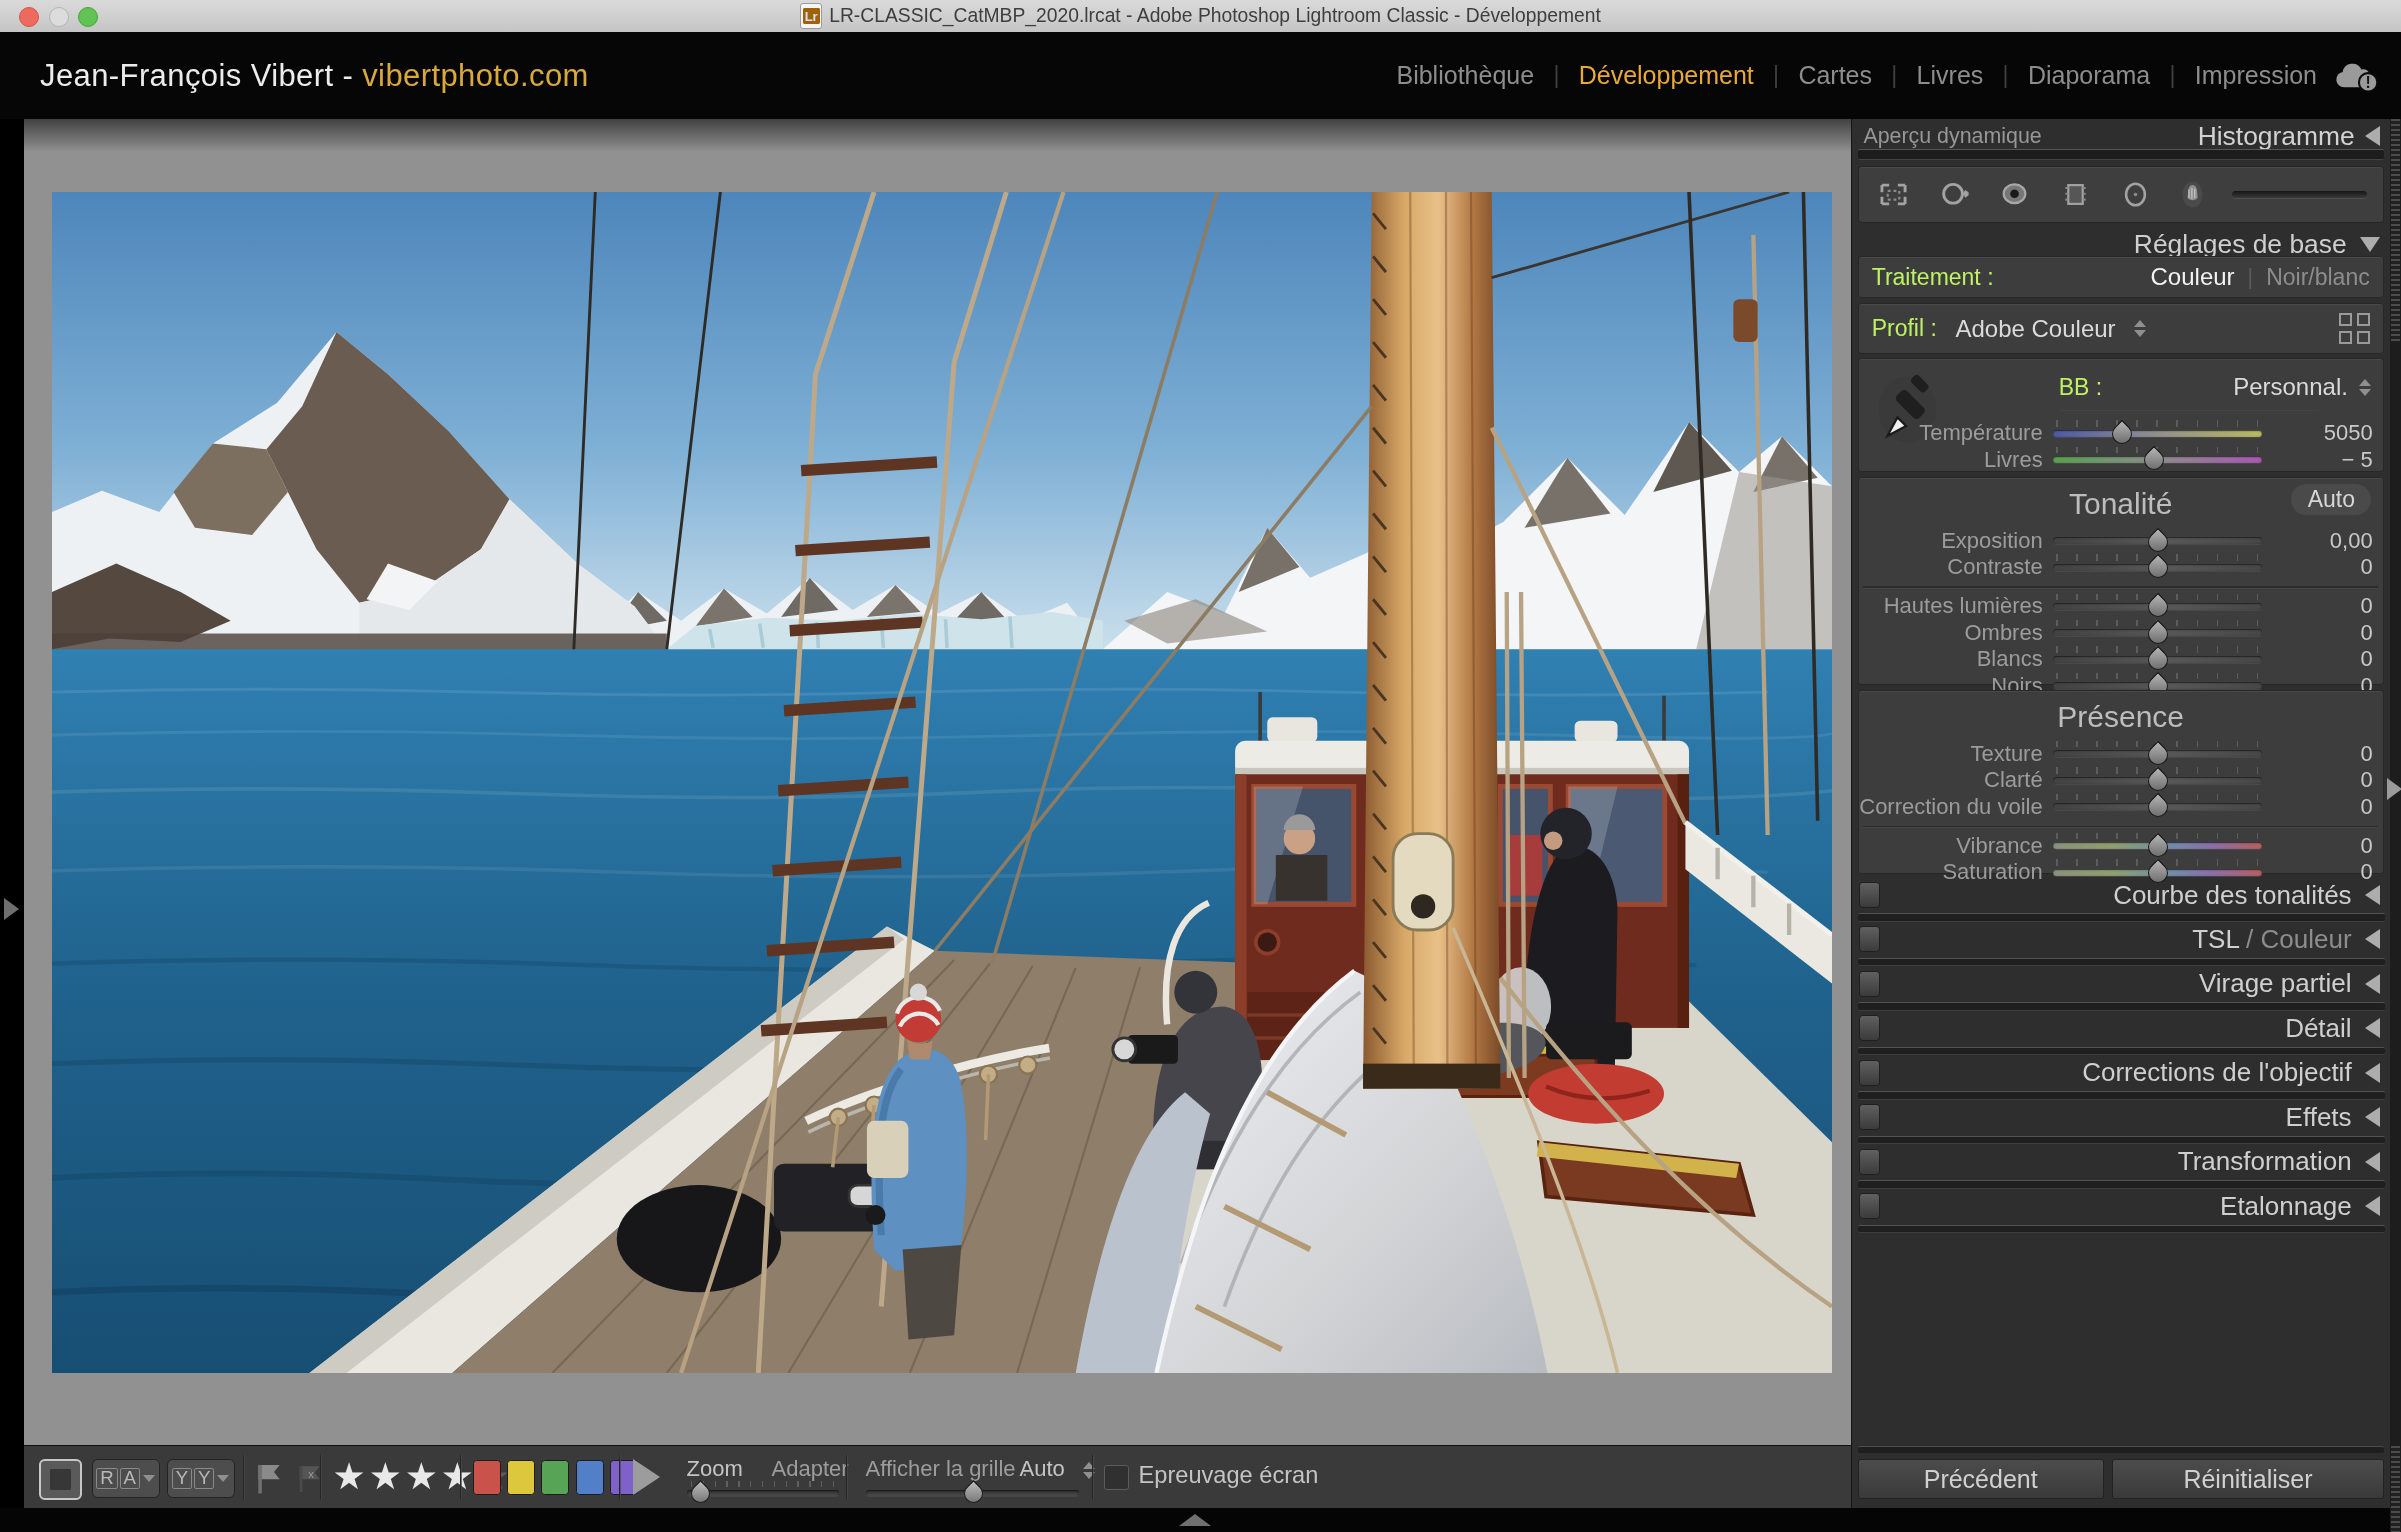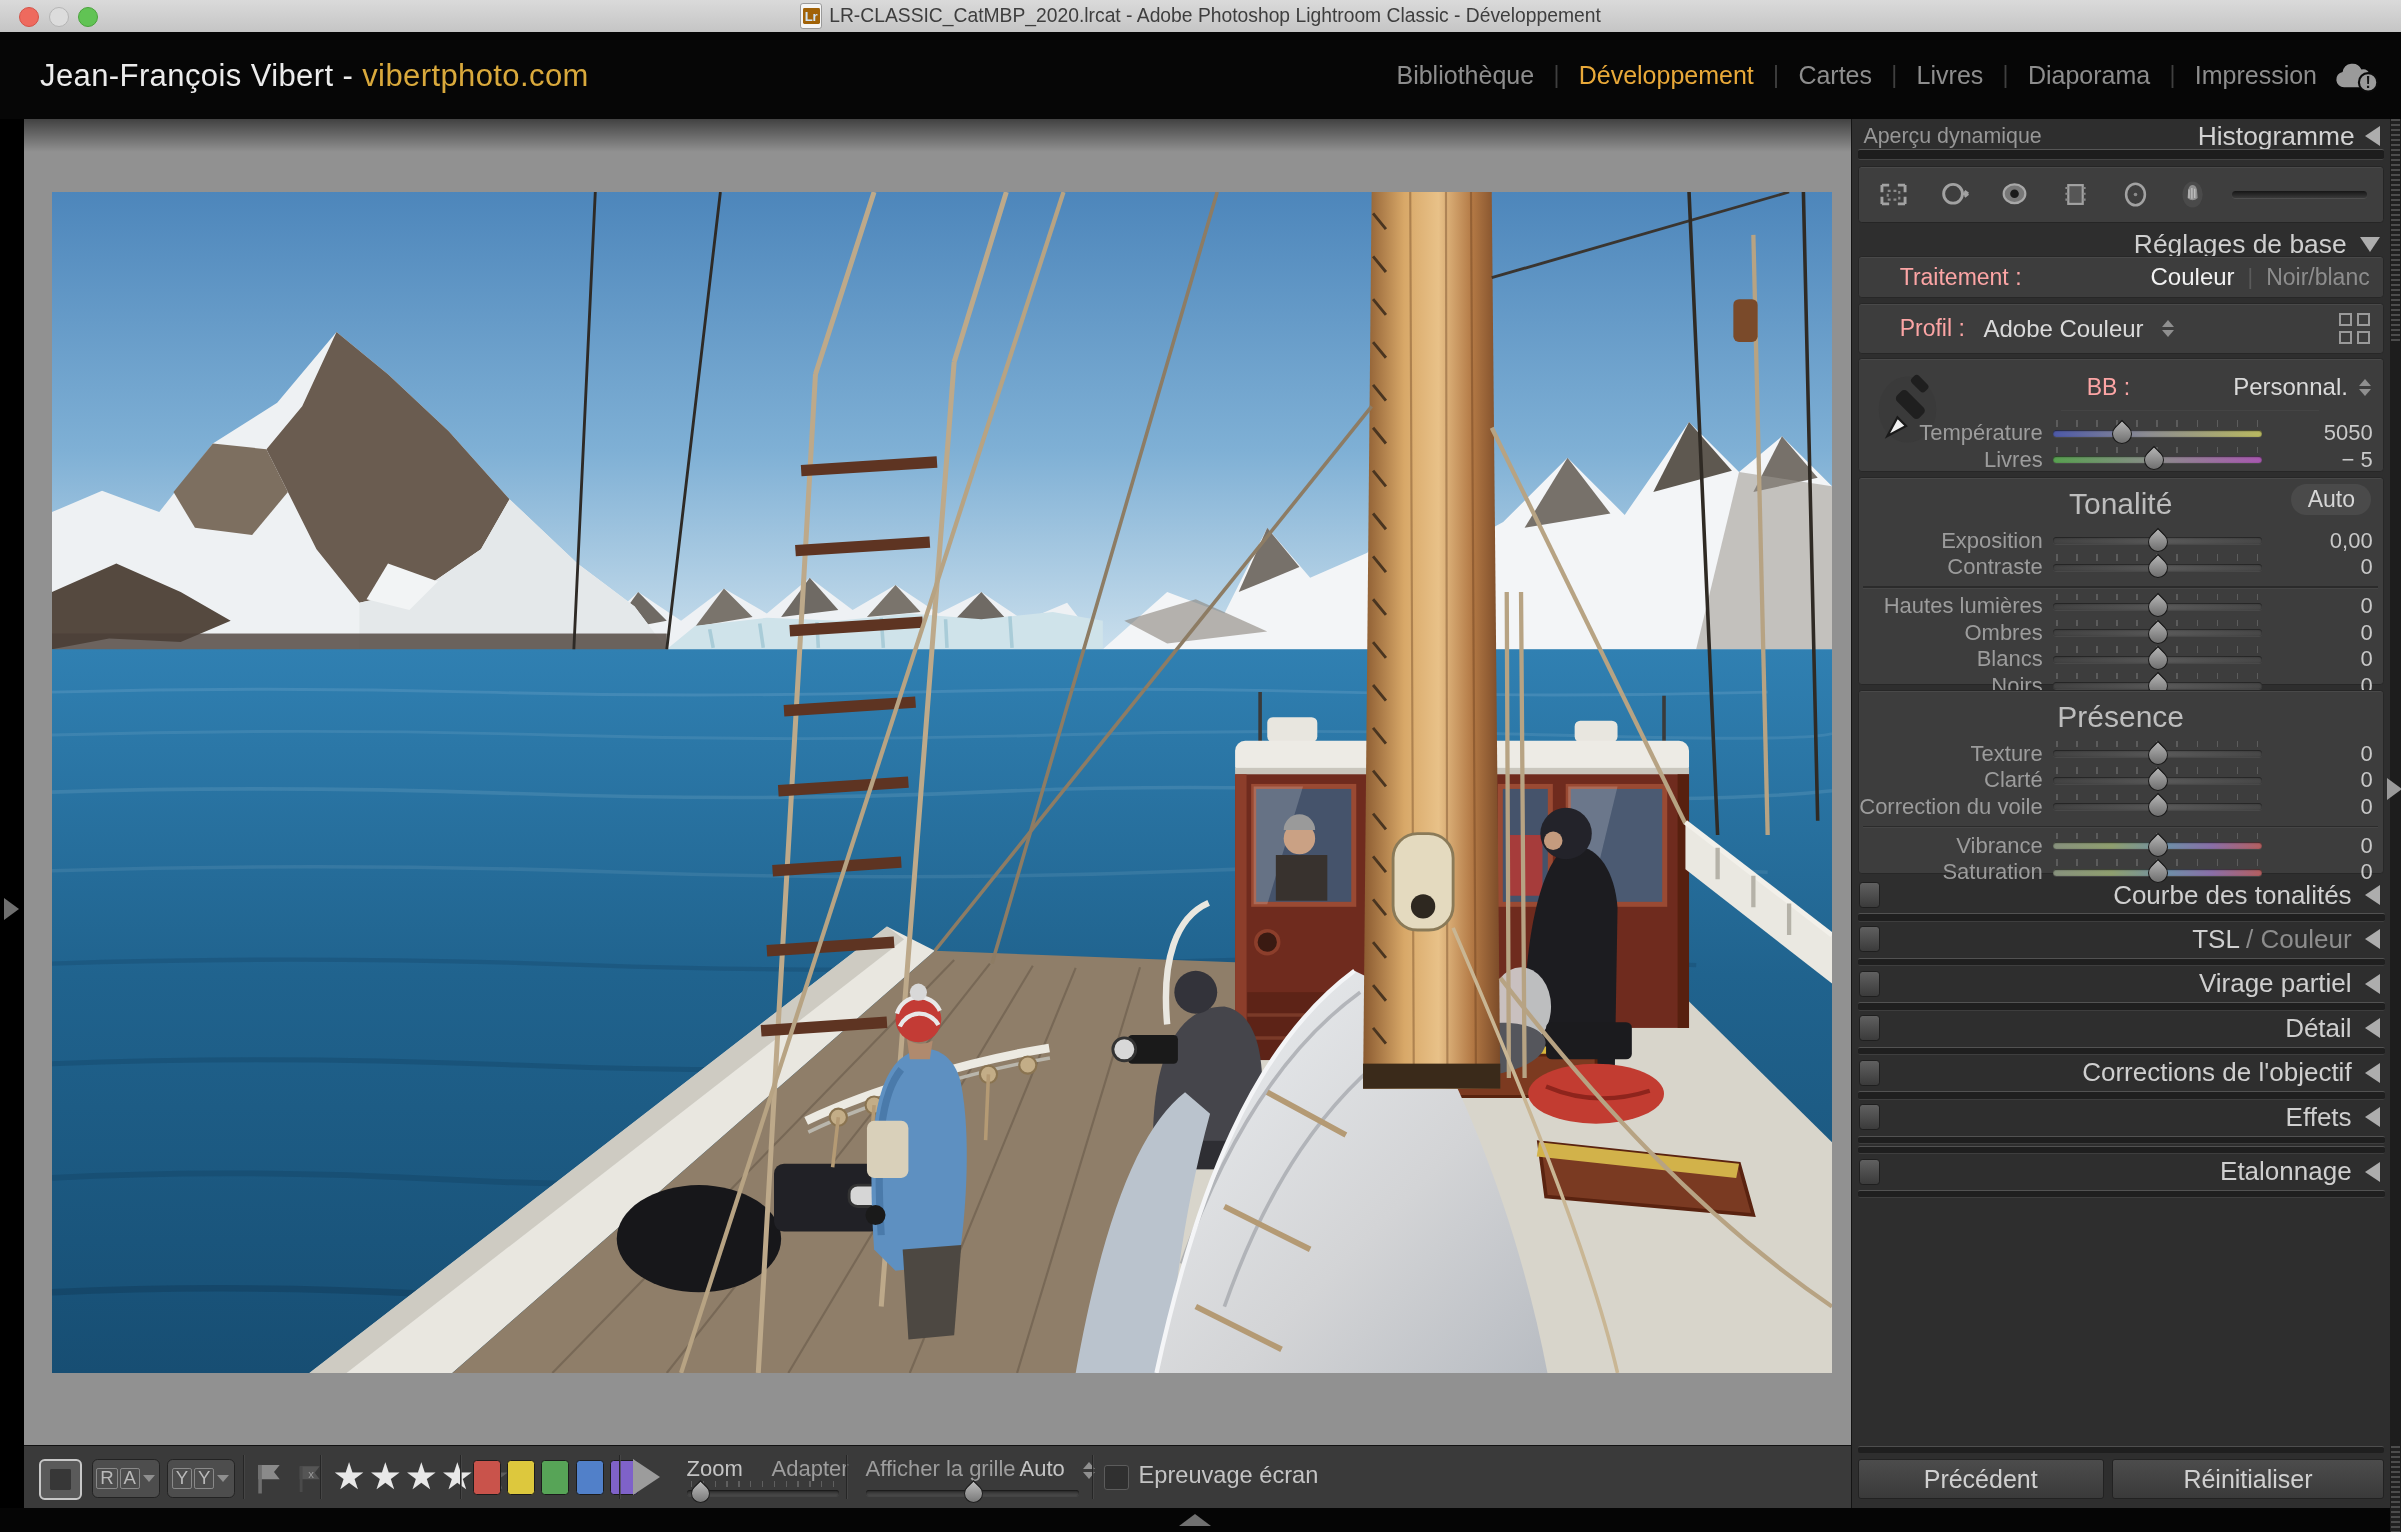--- a/index.html
+++ b/index.html
@@ -86,21 +86,21 @@
   .tool{width:39px;height:39px;display:flex;align-items:center;justify-content:center;}
   #brush-handle{flex:1;height:7.1px;border-radius:3.6px;background:linear-gradient(#161616,#3a3a3a);
     box-shadow:0 0.7px 0 #555;margin-left:-4.3px;}
   .phead{position:absolute;width:100%;height:33px;display:flex;align-items:center;justify-content:flex-end;
     gap:13px;padding-right:11.4px;box-sizing:border-box;font-size:26.4px;color:#cfcfcf;}
   .pbox{position:absolute;left:5.7px;width:526px;background:#3d3d3d;border:1.4px solid #272727;border-radius:3.6px;
     box-sizing:border-box;box-shadow:inset 0 0.7px 0 #4d4d4d;}
   
   .lrow{display:flex;align-items:center;}
   #treat-row{height:100%;padding:0 13px;}
-  .dimlab{font-size:23px;color:#fca5a5;margin-left:28px;}
+  .dimlab{font-size:23px;color:#bef264;}
   #treat-right{margin-left:auto;display:flex;align-items:center;gap:13px;}
   #treat-color{font-size:24px;color:#f2f2f2;}
   #treat-sep{color:#5a5a5a;font-size:21.4px;}
   #treat-bw{font-size:23px;color:#8d8d8d;}
   #prof-row{height:100%;padding:0 13px;gap:18.6px;}
   #prof-val{font-size:24px;color:#dadada;}
   .stp{display:flex;flex-direction:column;gap:3.6px;}
   .stp i{width:0;height:0;border-left:6.4px solid transparent;border-right:6.4px solid transparent;}
   .stp .up{border-bottom:7.1px solid #8f8f8f;}
   .stp .dn{border-top:7.1px solid #8f8f8f;}
@@ -865,20 +865,25 @@
           <span class="cp-title"><span>Corrections de l'objectif</span></span>
           <span class="arrL"></span>
         </div>
         <div class="psep"></div>
         <div class="cpanel">
           <span class="cp-toggle"></span>
           <span class="cp-title"><span>Effets</span></span>
           <span class="arrL"></span>
         </div>
         <div class="psep"></div>
+        <div class="cpanel">
+          <span class="cp-toggle"></span>
+          <span class="cp-title"><span>Transformation</span></span>
+          <span class="arrL"></span>
+        </div>
         <div class="psep"></div>
         <div class="cpanel">
           <span class="cp-toggle"></span>
           <span class="cp-title"><span>Etalonnage</span></span>
           <span class="arrL"></span>
         </div>
         <div class="psep"></div>
       </div>
 
     <div id="foot-sep"></div>

